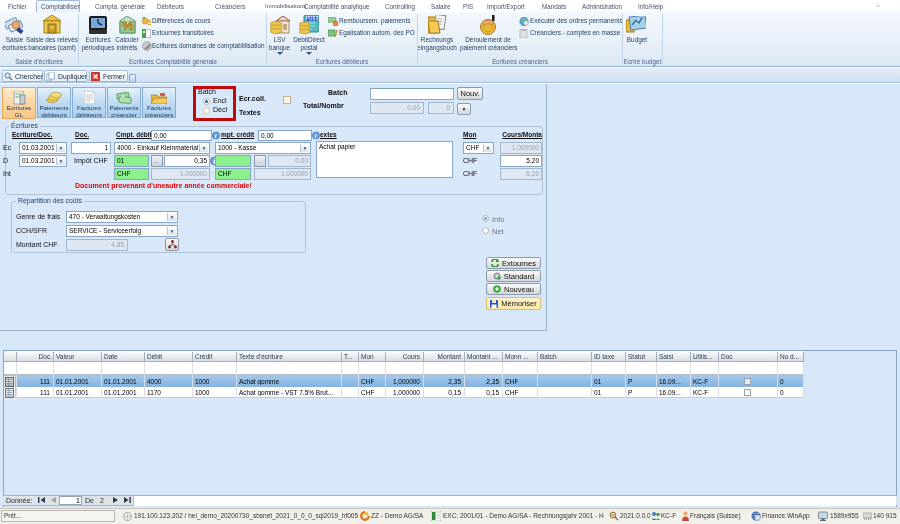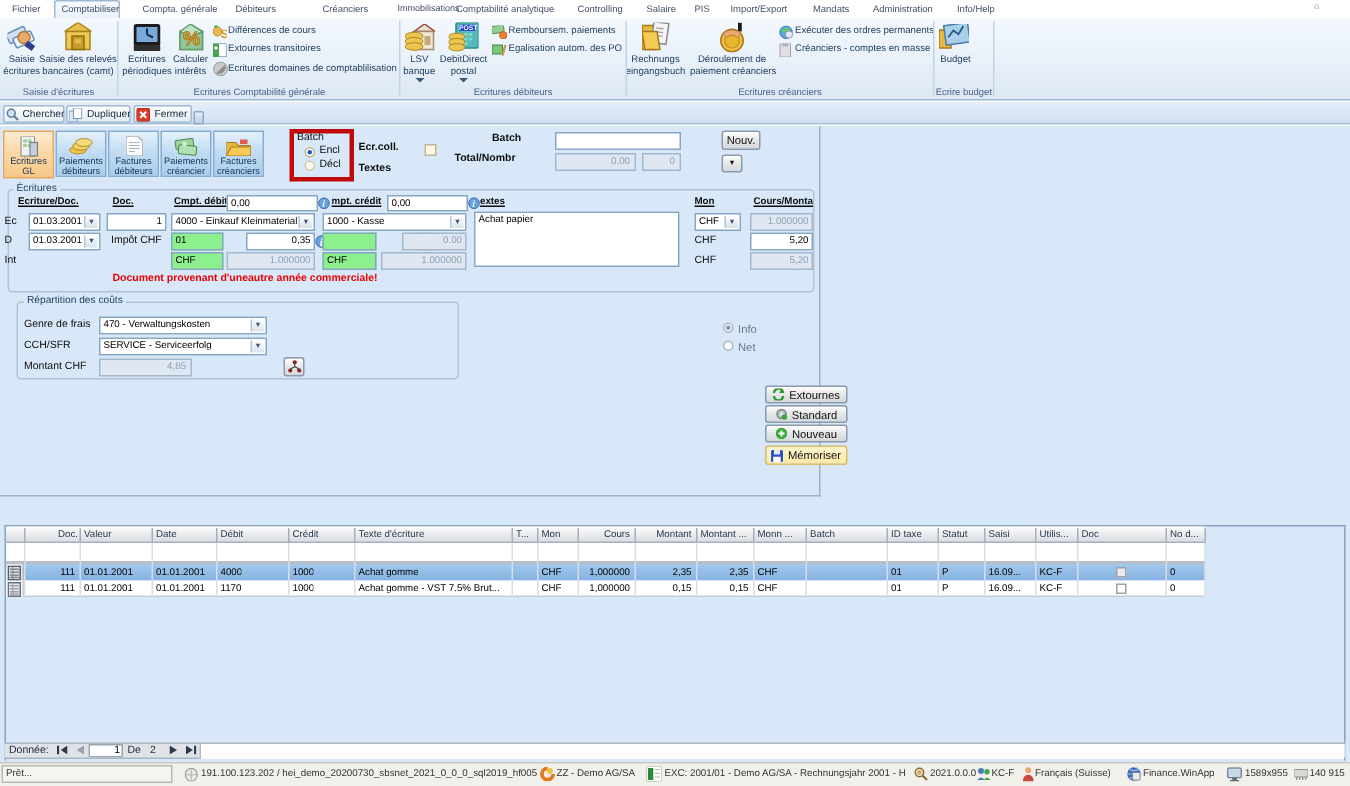--- a/index.html
+++ b/index.html
@@ -8,21 +8,21 @@
 .glbl{font-size:6.3px;color:#4a648a;white-space:nowrap;}
 .riblbl{font-size:6.4px;color:#1f3b5c;text-align:center;line-height:7.5px;white-space:nowrap;}
 .smalllbl{font-size:6.4px;color:#1f3b5c;white-space:nowrap;}
 .tb{position:absolute;background:#fff;border:1px solid #86a6c5;font-size:6.5px;color:#000;white-space:nowrap;}
 .tbg{position:absolute;background:#dfe8f2;border:1px solid #a4b8cd;font-size:6.5px;color:#93a1b4;white-space:nowrap;}
 .tbgreen{position:absolute;background:#8cf08c;border:1px solid #86a6c5;font-size:6.5px;color:#000;white-space:nowrap;}
 .dd{position:absolute;right:1px;top:1px;bottom:1px;width:9px;background:linear-gradient(#fdfdfd,#d9e2ec);border-left:1px solid #b4c4d4;color:#3a5a7a;font-size:5px;display:flex;align-items:center;justify-content:center;}
 .blbl{font-size:7px;font-weight:bold;color:#0d0d0d;}
 .ulbl{font-size:6.5px;font-weight:bold;color:#0d0d0d;text-decoration:underline;white-space:nowrap;}
 .flbl{font-size:7px;color:#0d0d0d;white-space:nowrap;}
-.btn{position:absolute;background:linear-gradient(#fefefe,#e8e8e8 45%,#d5d8dc);border:1px solid #8a9aac;border-radius:2px;font-size:7.5px;color:#111;display:flex;align-items:center;justify-content:center;margin-left:24px;}
+.btn{position:absolute;background:linear-gradient(#fefefe,#e8e8e8 45%,#d5d8dc);border:1px solid #8a9aac;border-radius:2px;font-size:7.5px;color:#111;display:flex;align-items:center;justify-content:center;}
 .gb{position:absolute;border:1px solid #b0c2d4;border-radius:3px;}
 .gblbl{position:absolute;background:#d9e8f9;font-size:6.8px;color:#1a3a5c;padding:0 2px;}
 .tab5{position:absolute;width:35px;height:31px;background:linear-gradient(#e4f1fc,#c2dcf2 45%,#aacdec);border:1px solid #86aed2;font-size:6.5px;color:#10335c;text-align:center;}
 .tab5 .tl{position:absolute;left:0;right:0;top:17px;line-height:6.8px;font-size:6.2px;}
 .th{font-size:6.5px;color:#2a3a4e;white-space:nowrap;}
 .vline{position:absolute;width:1px;background:#c3d4e6;}
 svg{display:block;}
 </style></head>
 <body>
 <div id="root">

